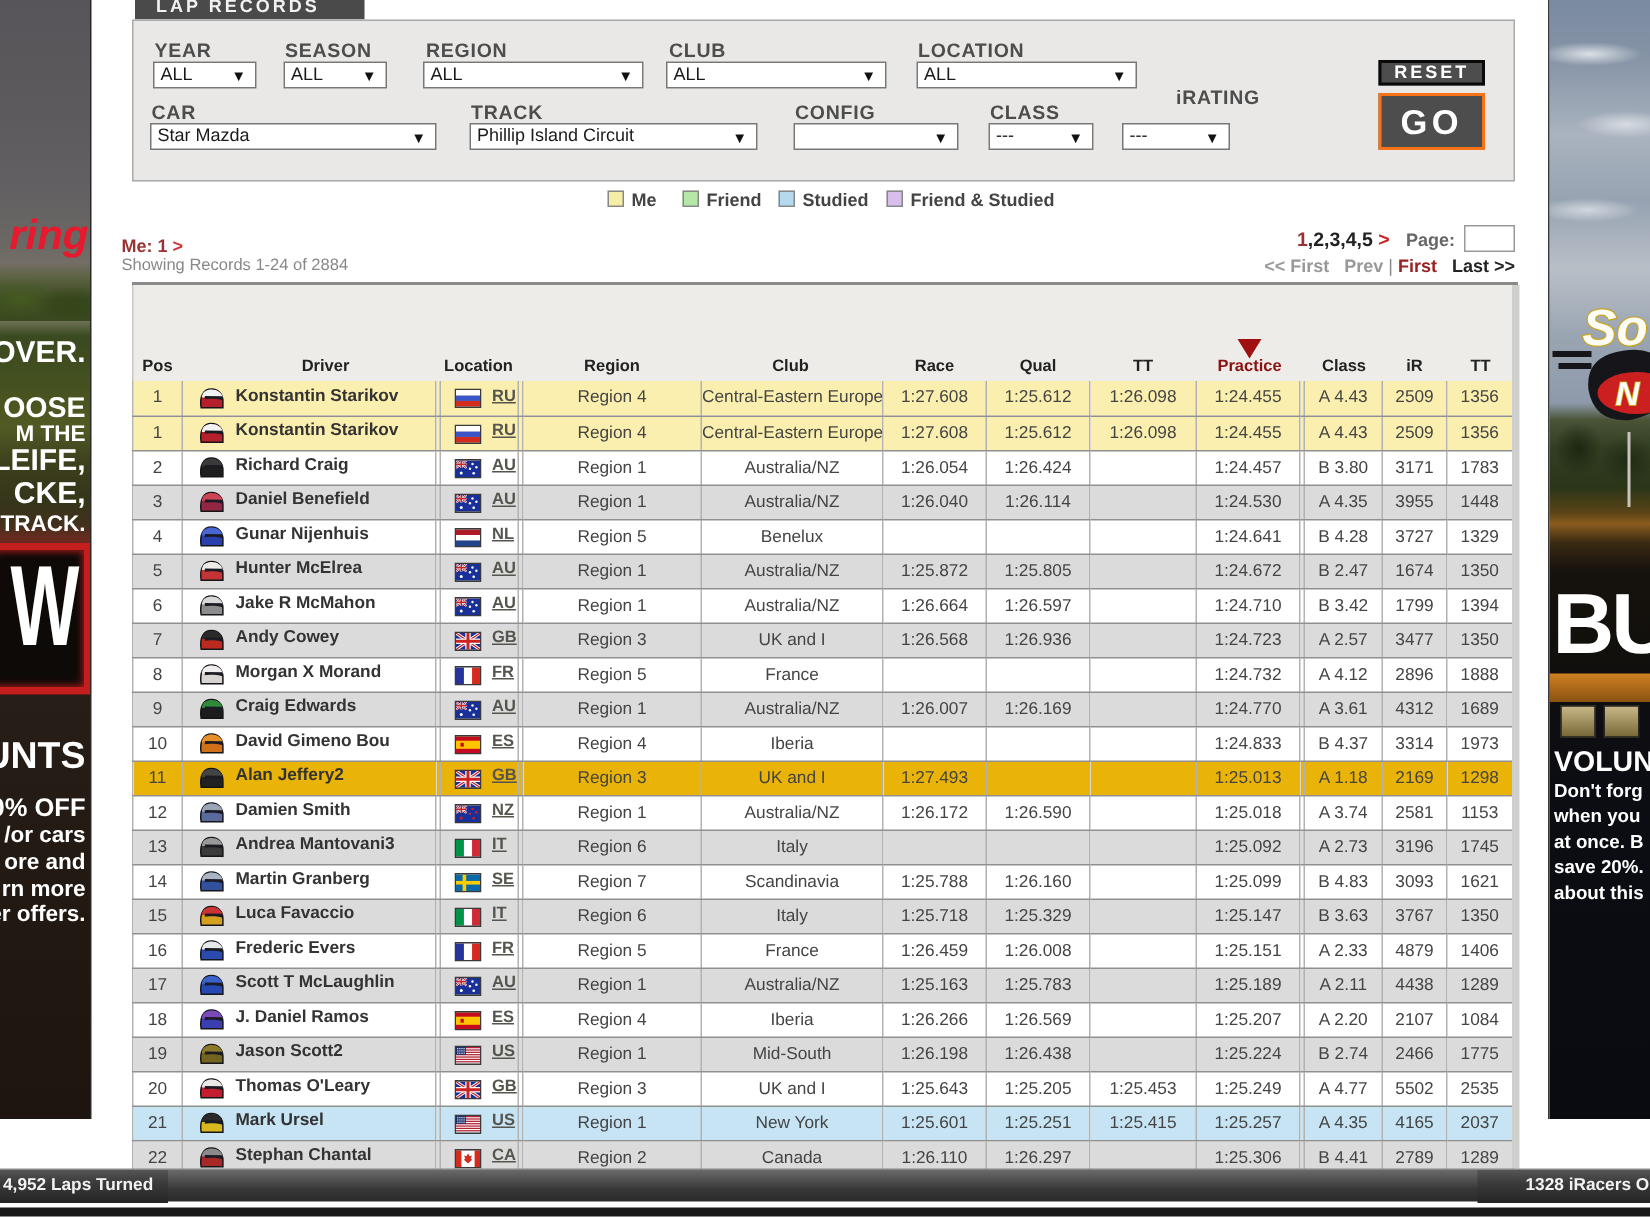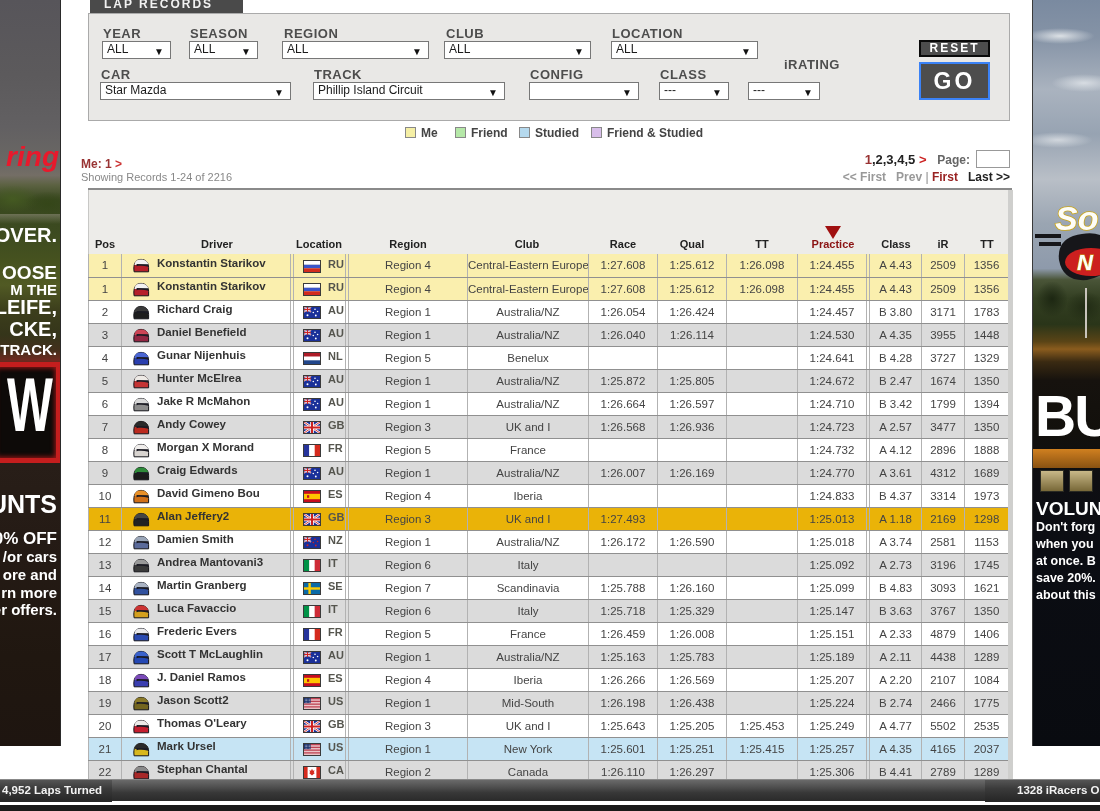--- a/index.html
+++ b/index.html
@@ -19,21 +19,21 @@
 #rad .wtxt { position:absolute; left:3px; color:#fff; font-weight:bold; white-space:nowrap; }
 
 
 #tab { position:absolute; left:90px; top:0; width:153px; height:13px; background:#4a4a4a; }
 #tab span { position:absolute; left:14px; top:-3px; color:#f2f2f2; font-weight:bold; font-size:12px; letter-spacing:2px; }
 #fbox { position:absolute; left:88px; top:13px; width:922px; height:108px; background:#e9e8e6; border:1px solid #aaa; }
 .flabel { position:absolute; color:#4d4d4d; font-weight:bold; font-size:13px; letter-spacing:0.5px; }
 .sel { position:absolute; height:18px; background:#fff; border:1px solid #777; color:#1a1a1a; font-size:12px; line-height:15px; padding-left:4px; white-space:nowrap; }
 .sel i { position:absolute; right:6px; top:2px; font-style:normal; font-size:10px; color:#111; }
 #reset { position:absolute; left:919px; top:40px; width:71px; height:17px; background:#4d4d4d; border:2px solid #0a0a0a; color:#fff; font-weight:bold; font-size:12px; letter-spacing:2px; text-align:center; line-height:13px; }
-#go { position:absolute; left:919px; top:62px; width:71px; height:38px; background:#4d4d4d; border:2px solid #3b82f6; color:#fff; font-weight:bold; font-size:23px; letter-spacing:3px; text-align:center; line-height:34px; }
+#go { position:absolute; left:919px; top:62px; width:71px; height:38px; background:#4d4d4d; border:2px solid #f97316; color:#fff; font-weight:bold; font-size:23px; letter-spacing:3px; text-align:center; line-height:34px; }
 
 
 .lg { position:absolute; top:127px; width:11px; height:11px; border:1px solid #888; }
 .lgt { position:absolute; top:126px; color:#444; font-weight:bold; font-size:12px; }
 
 #me1 { position:absolute; left:81px; top:157px; color:#993333; font-weight:bold; font-size:12px; }
 #me1 b { color:#cc3333; }
 #showing { position:absolute; left:81px; top:171px; color:#888; font-size:11px; }
 
 #pg1 { position:absolute; right:90px; top:152px; width:500px; text-align:right; font-size:13px; font-weight:bold; color:#222; }
@@ -50,21 +50,21 @@
 .hc { position:absolute; bottom:4px; transform:translateX(-50%); font-size:11px; font-weight:bold; color:#222; white-space:nowrap; }
 #tri { position:absolute; left:736px; top:36px; width:0; height:0; border-left:8px solid transparent; border-right:8px solid transparent; border-top:13px solid #a01010; }
 table { border-collapse:collapse; table-layout:fixed; width:920px; font-size:11.5px; color:#444; }
 td { height:23px; padding:0; border-bottom:1px solid #909090; border-right:1px solid #b2b2b2; overflow:hidden; white-space:nowrap; }
 td.c { text-align:center; }
 td.pos { border-left:1px solid #b2b2b2; color:#444; }
 td.sep { border-right:1px solid #b2b2b2; border-left:0; }
 td.drv { padding-left:10px; }
 td.drv b { color:#333; font-size:11.5px; vertical-align:2px; margin-left:7px; }
 td.loc { padding-left:9px; }
-.ccl { font-weight:bold; color:#55554e; font-size:11px; vertical-align:2px; margin-left:7px; }
+.ccl { font-weight:bold; color:#55554e; font-size:11px; vertical-align:2px; margin-left:7px;text-decoration:underline; }
 .hm, .fl { vertical-align:middle; }
 tr { background:#fff; }
 
 
 #bbar { position:absolute; left:0; top:779px; width:1100px; height:22px;
   background:linear-gradient(180deg,#6a6a6a 0%,#4e4e4e 35%,#383838 60%,#2a2a2a 100%); border-top:1px solid #888; }
 #bbar .t { position:absolute; top:4px; color:#f2f2f2; font-weight:bold; font-size:11.5px; white-space:nowrap; }
 #bbar .dk { position:absolute; top:0; height:22px; background:linear-gradient(180deg,#555 0%,#3a3a3a 40%,#252525 100%); }
 #bstrip { position:absolute; left:0; top:805px; width:1100px; height:6px; background:#191919; }
 </style></head>
@@ -151,21 +151,21 @@
 <div class="lg" style="left:405px; background:#f5efa5;"></div>
 <div class="lgt" style="left:421px;">Me</div>
 <div class="lg" style="left:455px; background:#b5e8a8;"></div>
 <div class="lgt" style="left:471px;">Friend</div>
 <div class="lg" style="left:519px; background:#b5d9ee;"></div>
 <div class="lgt" style="left:535px;">Studied</div>
 <div class="lg" style="left:591px; background:#d8beea;"></div>
 <div class="lgt" style="left:607px;">Friend &amp; Studied</div>
 
 <div id="me1">Me: 1 <b>&gt;</b></div>
-<div id="showing">Showing Records 1-24 of 2216</div>
+<div id="showing">Showing Records 1-24 of 2884</div>
 <div id="pg1"><span class="r1">1</span>,2,3,4,5 <span class="ra">&gt;</span> &nbsp; <span class="pl">Page:</span><span style="display:inline-block;width:40px;"></span></div>
 <div id="pgin"></div>
 <div id="pg2">&lt;&lt; First &nbsp; Prev <span class="br">|</span> <span class="nx">First</span> &nbsp; <span class="lt">Last &gt;&gt;</span></div>
 
 <div id="tblc">
   <div id="thead">
     <div class="hc" style="left:16px;">Pos</div>
     <div class="hc" style="left:128px;">Driver</div>
     <div class="hc" style="left:230px;">Location</div>
     <div class="hc" style="left:319px;">Region</div>

